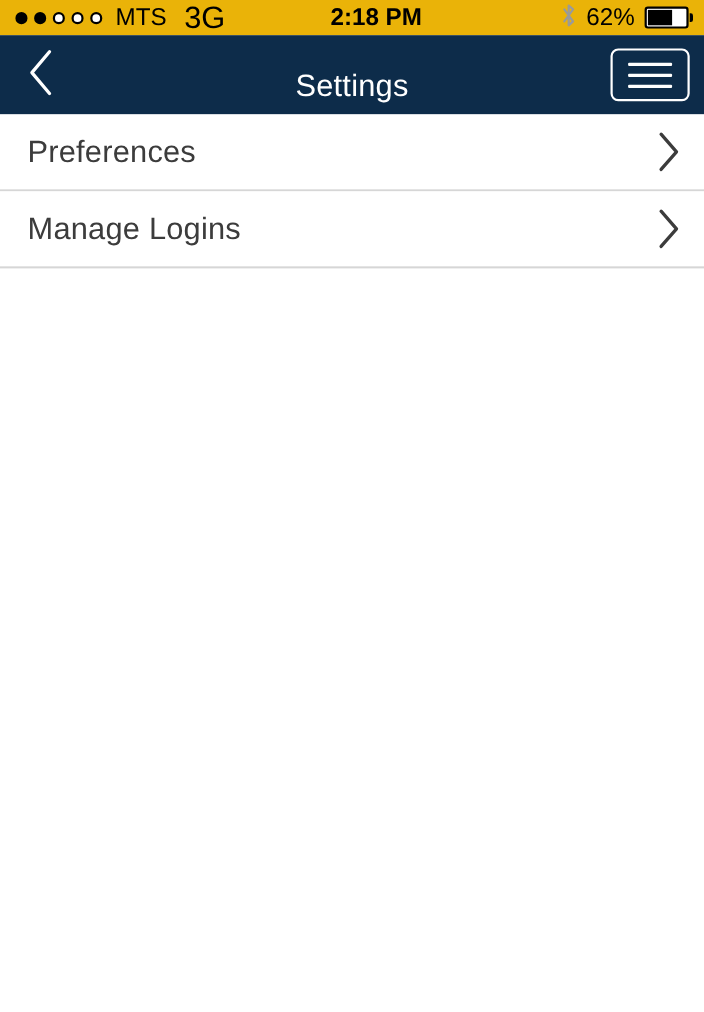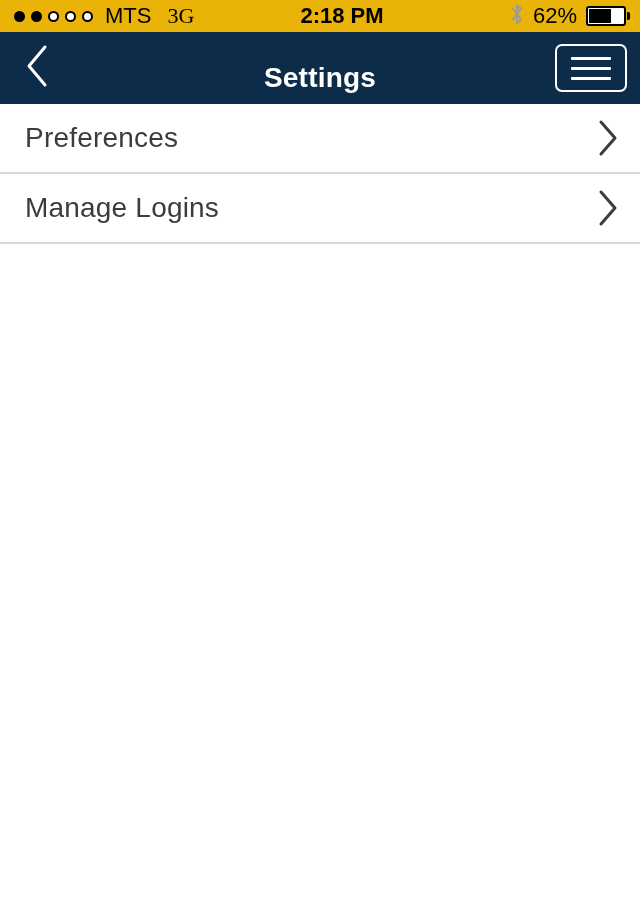--- a/index.html
+++ b/index.html
@@ -43,23 +43,22 @@
   }
   .dot.filled { background: #000000; }
   .dot.empty { background: #ffffff; }
   .carrier {
     font-size: 22px;
     color: #000000;
     letter-spacing: 0px;
     margin-right: 16px;
   }
   .network {
-    font-size: 22px;
-    color: #000000;
-    font-family: Liberation Serif, serif;
+    font-size: 28px;
+    color: #000000;
   }
   .status-center {
     position: absolute;
     left: 0;
     right: 0;
     top: 0;
     height: 32px;
     display: flex;
     align-items: center;
     justify-content: center;
@@ -135,21 +134,21 @@
     align-items: center;
     justify-content: center;
     cursor: pointer;
   }
   .nav-title {
     position: absolute;
     left: 0;
     right: 0;
     text-align: center;
     font-size: 28px;
-    font-weight: bold;
+    font-weight: normal;
     color: #ffffff;
     letter-spacing: 0.2px;
     margin-top: 20px;
   }
   .menu-button {
     position: absolute;
     right: 13px;
     top: 12px;
     width: 72px;
     height: 48px;

